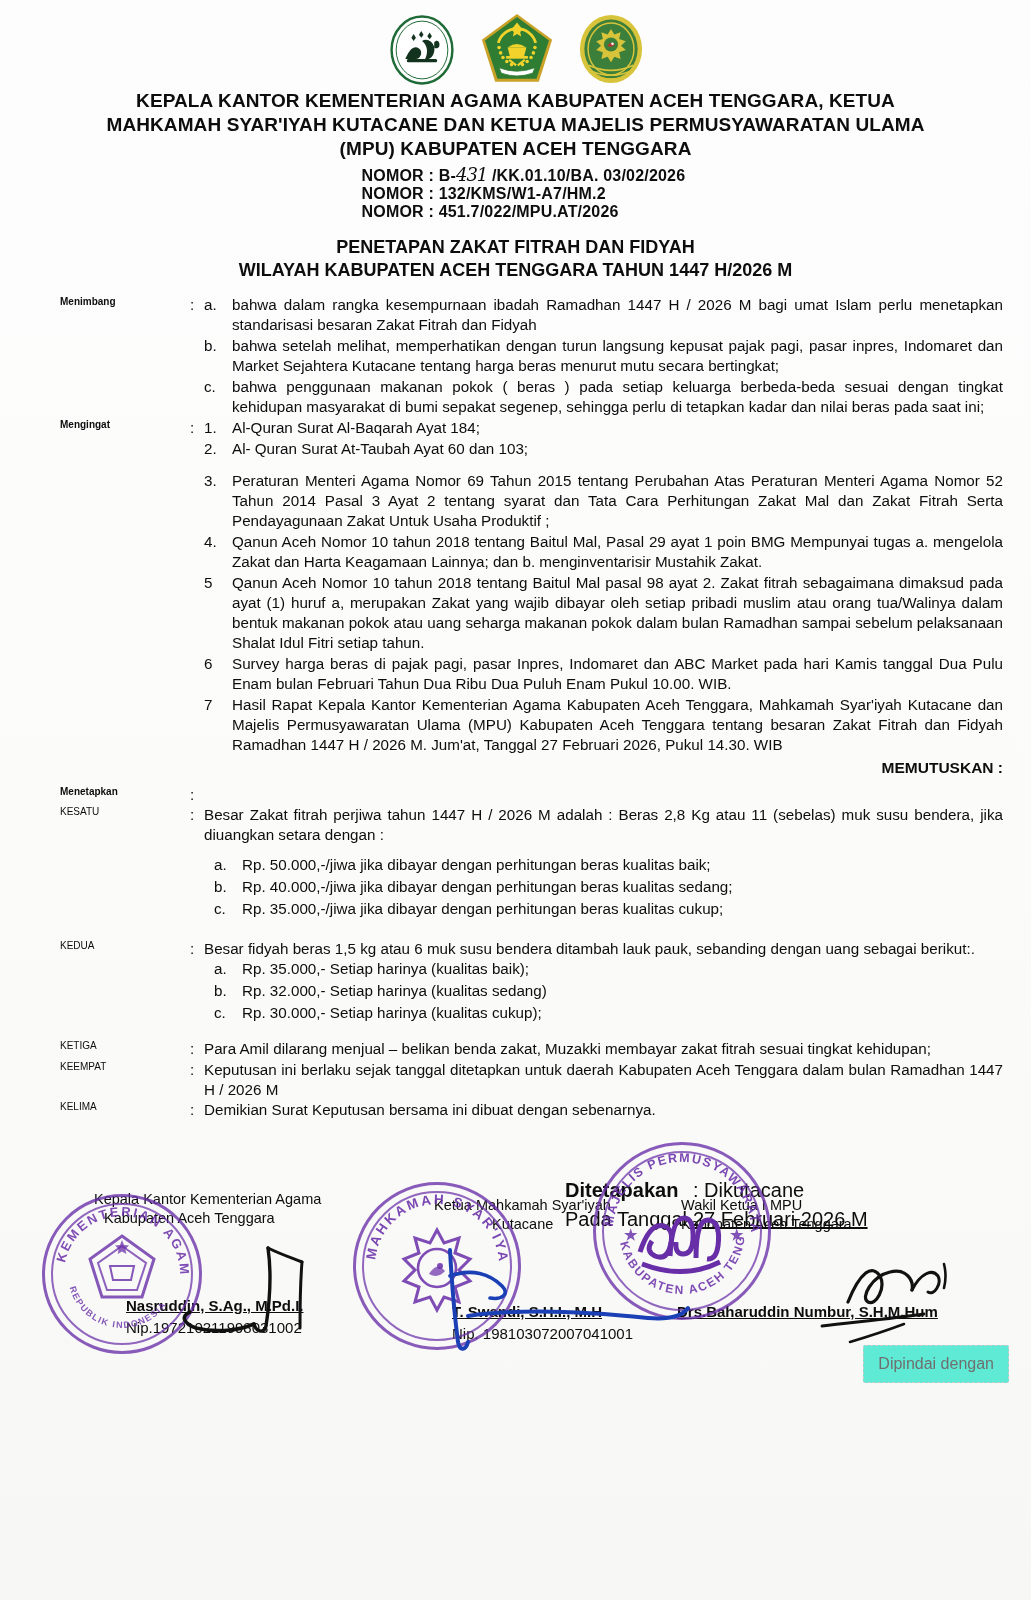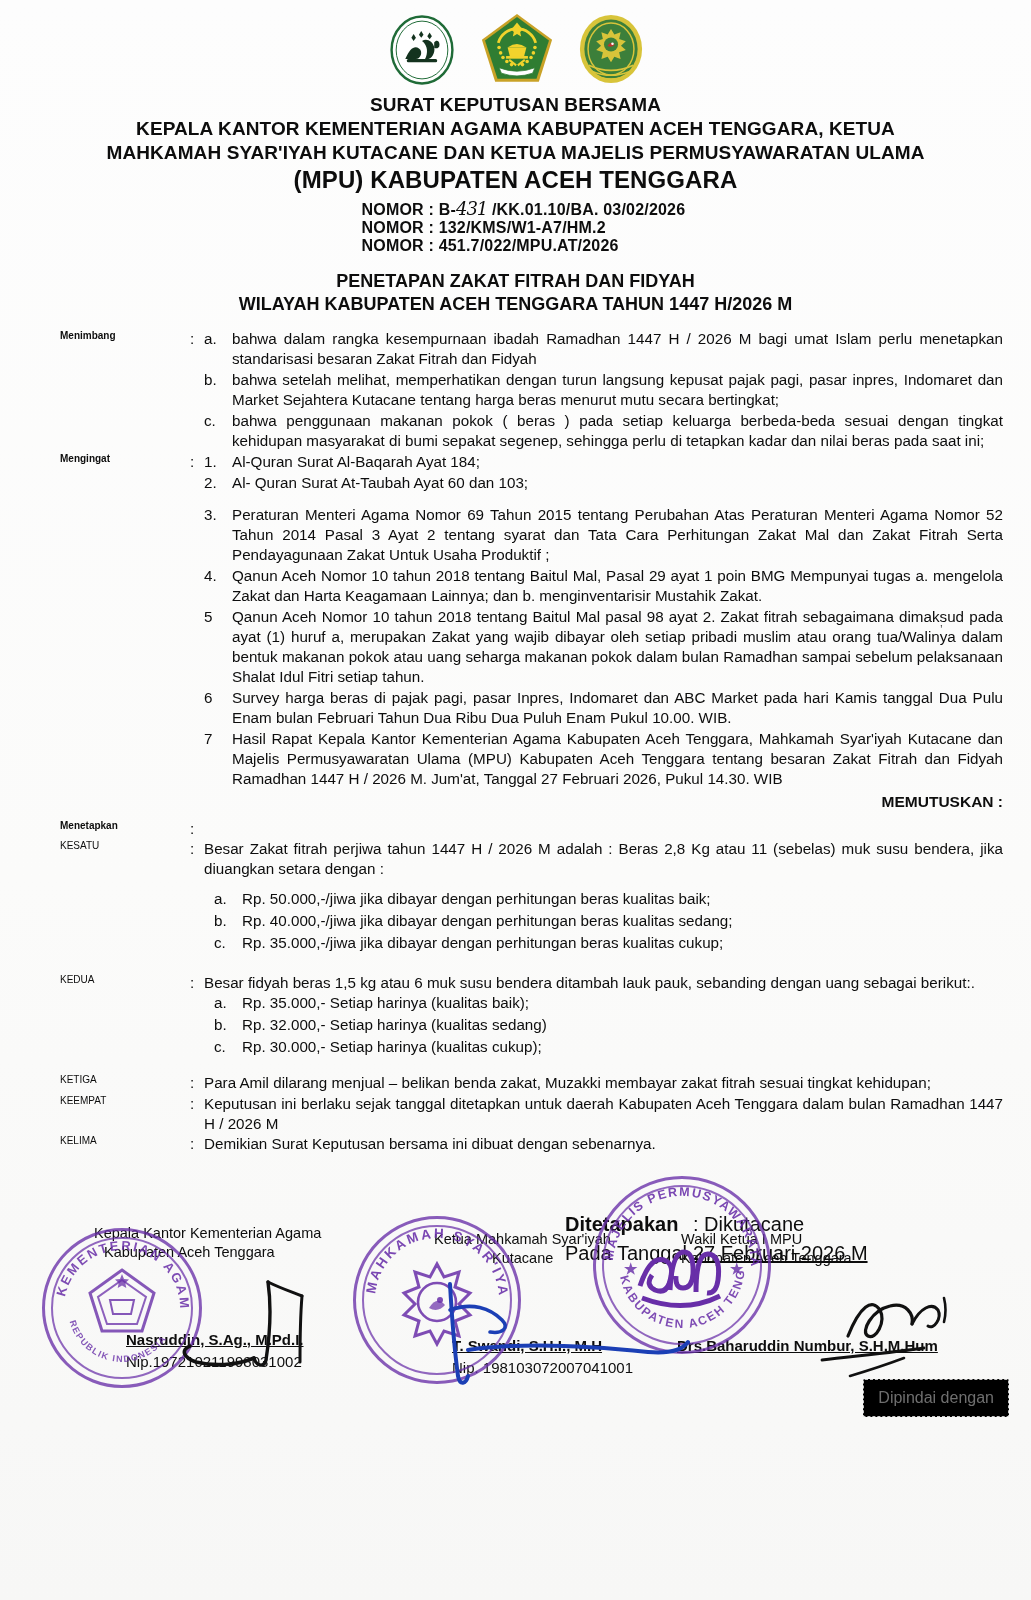--- a/index.html
+++ b/index.html
@@ -17,21 +17,21 @@
   .content{position:relative;z-index:2;}
 
   
   .logos{display:flex;justify-content:center;align-items:flex-end;gap:18px;padding-top:44px;height:88px;box-sizing:border-box;}
   .logo{display:block;}
 
   .hdr{text-align:center;font-weight:bold;letter-spacing:0.1px;}
   .hdr-l1{font-size:19px;margin-top:6px;}
   .hdr-l2{font-size:19px;margin-top:2px;}
   .hdr-l3{font-size:19px;margin-top:2px;}
-  .hdr-l4{font-size:24px;margin-top:2px;}
+  .hdr-l4{font-size:19px;margin-top:2px;}
 
   .nomor-block{margin-top:4px;text-align:center;}
   .nomor{font-size:16px;font-weight:bold;letter-spacing:0.2px;white-space:pre;}
   .nomor-inner{display:inline-block;text-align:left;width:308px;}
   .hand{font-family:"DejaVu Serif", serif;font-style:italic;font-weight:normal;font-size:18px;letter-spacing:-1px;}
 
   .tentang{margin-top:16px;text-align:center;font-weight:bold;font-size:18px;}
   .tentang .t2{margin-top:2px;}
   .tentang .t3{margin-top:2px;}
 
@@ -83,21 +83,21 @@
 
   
   .stamp{position:absolute;border-radius:50%;pointer-events:none;z-index:3;}
   .stamp .ring{position:absolute;inset:0;border-radius:50%;border:3px solid rgba(104,46,168,.78);}
   .stamp .ring2{position:absolute;inset:9px;border-radius:50%;border:2px solid rgba(104,46,168,.72);}
 
   .sig-ink{position:absolute;z-index:4;pointer-events:none;}
 
   
   .scanner{position:absolute;right:22px;bottom:8px;z-index:6;
-    border:1px dashed #c9c9c9;background:#000000;color:#6f6f6f;
+    border:1px dashed #c9c9c9;background:#5eead4;color:#6f6f6f;
     font-size:16px;padding:9px 14px 9px 14px;border-radius:2px;}
 
   .margin-tick{position:absolute;right:88px;top:622px;color:#555;font-size:13px;z-index:3;}
 </style>
 </head>
 <body>
 
 <div class="page">
   <div class="scan-tint"></div>
 
@@ -156,21 +156,20 @@
           <path d="M-5 2 q5 -8 10 -2 q-4 5 -10 2z" fill="#b8352e"></path>
           <circle cx="2" cy="-1" r="1.7" fill="#ffffff"></circle>
         </g>
         <path d="M20 72 q30 14 60 0" fill="none" stroke="#d8c43a" stroke-width="2.4"></path>
         <path d="M24 80 q26 11 52 0" fill="none" stroke="#d8c43a" stroke-width="2.2"></path>
         <path d="M30 87 q20 7 40 0" fill="none" stroke="#d8c43a" stroke-width="2"></path>
       </svg>
     </div>
 
     <div class="hdr">
-      <div class="hdr-l1">SURAT KEPUTUSAN BERSAMA</div>
       <div class="hdr-l2">KEPALA KANTOR KEMENTERIAN AGAMA KABUPATEN ACEH TENGGARA, KETUA</div>
       <div class="hdr-l3">MAHKAMAH SYAR'IYAH KUTACANE DAN KETUA MAJELIS PERMUSYAWARATAN ULAMA</div>
       <div class="hdr-l4">(MPU) KABUPATEN ACEH TENGGARA</div>
     </div>
 
     <div class="nomor-block">
       <div class="nomor-inner">
         <div class="nomor"><span>NOMOR : B-</span><span class="hand">431</span><span> /KK.01.10/BA. 03/02/2026</span></div>
         <div class="nomor">NOMOR : 132/KMS/W1-A7/HM.2</div>
         <div class="nomor">NOMOR : 451.7/022/MPU.AT/2026</div>

